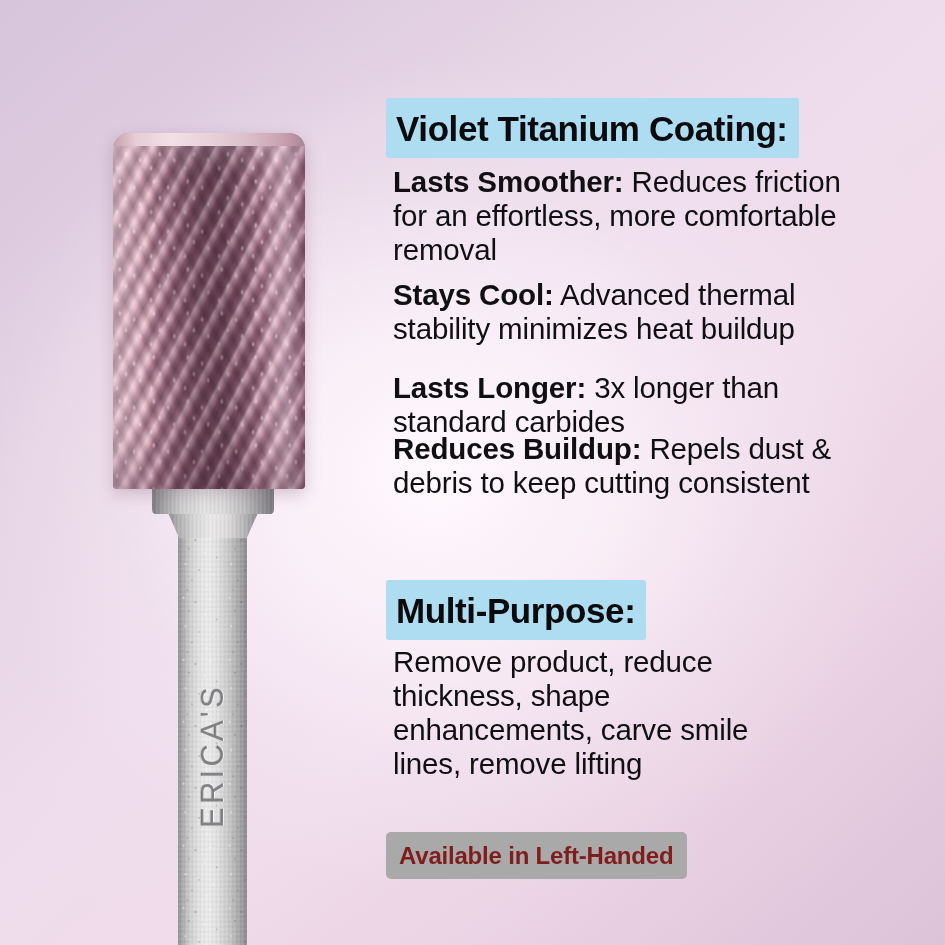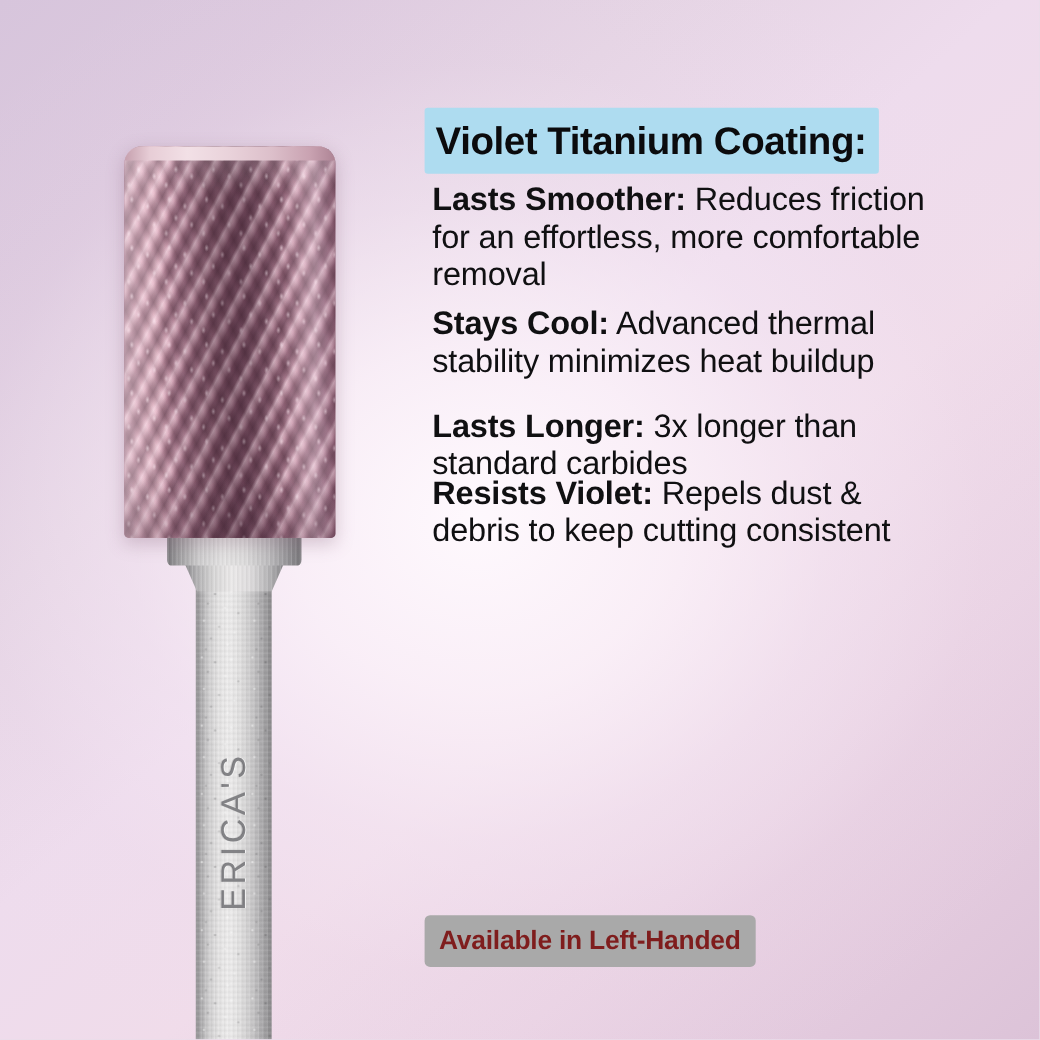--- a/index.html
+++ b/index.html
@@ -378,22 +378,24 @@
 
     <div id="b-stays" class="bullet">
       <b>Stays Cool:</b><span> Advanced thermal stability minimizes heat buildup</span>
     </div>
 
     <div id="b-lasts" class="bullet">
       <b>Lasts Longer:</b><span> 3x longer than standard carbides</span>
     </div>
 
     <div id="b-resists" class="bullet">
-      <b>Resists Violet:</b><span> Repels dust &amp; debris to keep cutting consistent</span>
-    </div>
-
-
+      <b>Reduces Buildup:</b><span> Repels dust &amp; debris to keep cutting consistent</span>
+    </div>
+
+    <div id="h-multi" class="hl-heading">Multi-Purpose:</div>
+
+    <div id="p-multi">Remove product, reduce thickness, shape enhancements, carve smile lines, remove lifting</div>
 
     <div id="badge">Available in Left-Handed</div>
 
   </div>
 
 </div>
 
 </body></html>

